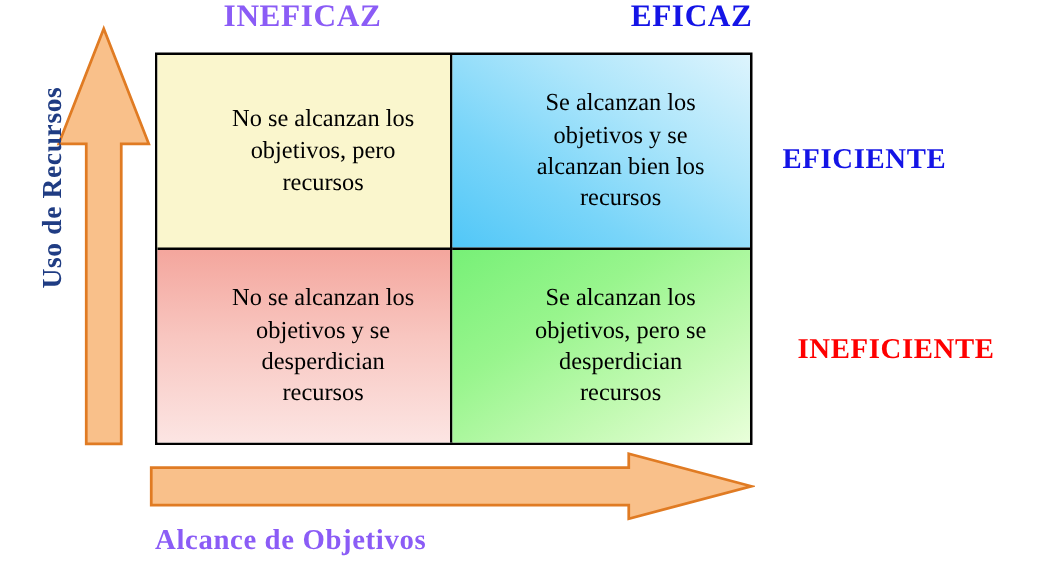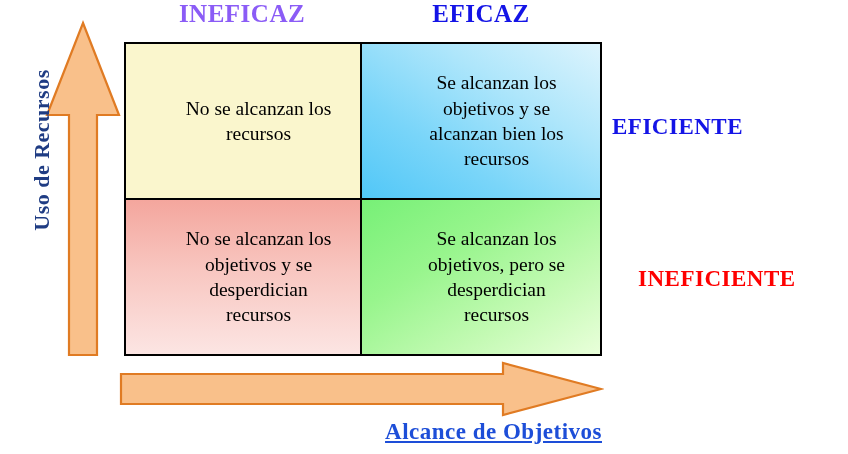--- a/index.html
+++ b/index.html
@@ -29,33 +29,34 @@
     left: 124px;
     width: 236px;
     top: 0px;
     color: #8b5cf6;
   }
   #hdr-eficaz {
     left: 360px;
     width: 242px;
     top: 0px;
     color: #1414E6;
+    text-align: right;
   }
 
   
   .row-label {
     position: absolute;
     font-family: "Liberation Serif", serif;
     font-weight: bold;
     font-size: 23px;
     letter-spacing: 0.5px;
     white-space: nowrap;
   }
   #lbl-eficiente {
-    left: 612px;
+    left: 626px;
     top: 114px;
     color: #1414E6;
   }
   #lbl-ineficiente {
     left: 638px;
     top: 266px;
     color: #FE0000;
   }
 
   
@@ -72,28 +73,27 @@
     font-size: 22px;
     color: #1F3C83;
     white-space: nowrap;
     letter-spacing: 0.5px;
   }
   #axis-x-title {
     position: absolute;
     left: 124px;
     width: 478px;
     top: 419px;
-    text-align: right;
+    text-align: left;
     font-family: "Liberation Serif", serif;
     font-weight: bold;
     font-size: 23px;
-    color: #1d4ed8;
-    white-space: nowrap;
-    letter-spacing: 0.5px;
-    text-decoration: underline;
+    color: #8b5cf6;
+    white-space: nowrap;
+    letter-spacing: 0.5px;
   }
 
   
   #arrow-up {
     position: absolute;
     left: 44px;
     top: 20px;
     width: 78px;
     height: 338px;
   }
@@ -171,20 +171,21 @@
 </svg>
 
 <div id="axis-y-title">Uso de Recursos</div>
 
 <div id="axis-x-title">Alcance de Objetivos</div>
 
 <div id="matrix">
 
   <div class="cell" id="cell-tl">
     <div class="line">No se alcanzan  los</div>
+    <div class="line">objetivos, pero</div>
     <div class="line">recursos</div>
   </div>
 
   <div class="cell" id="cell-tr">
     <div class="line">Se alcanzan  los</div>
     <div class="line">objetivos y  se</div>
     <div class="line">alcanzan bien los</div>
     <div class="line">recursos</div>
   </div>
 

